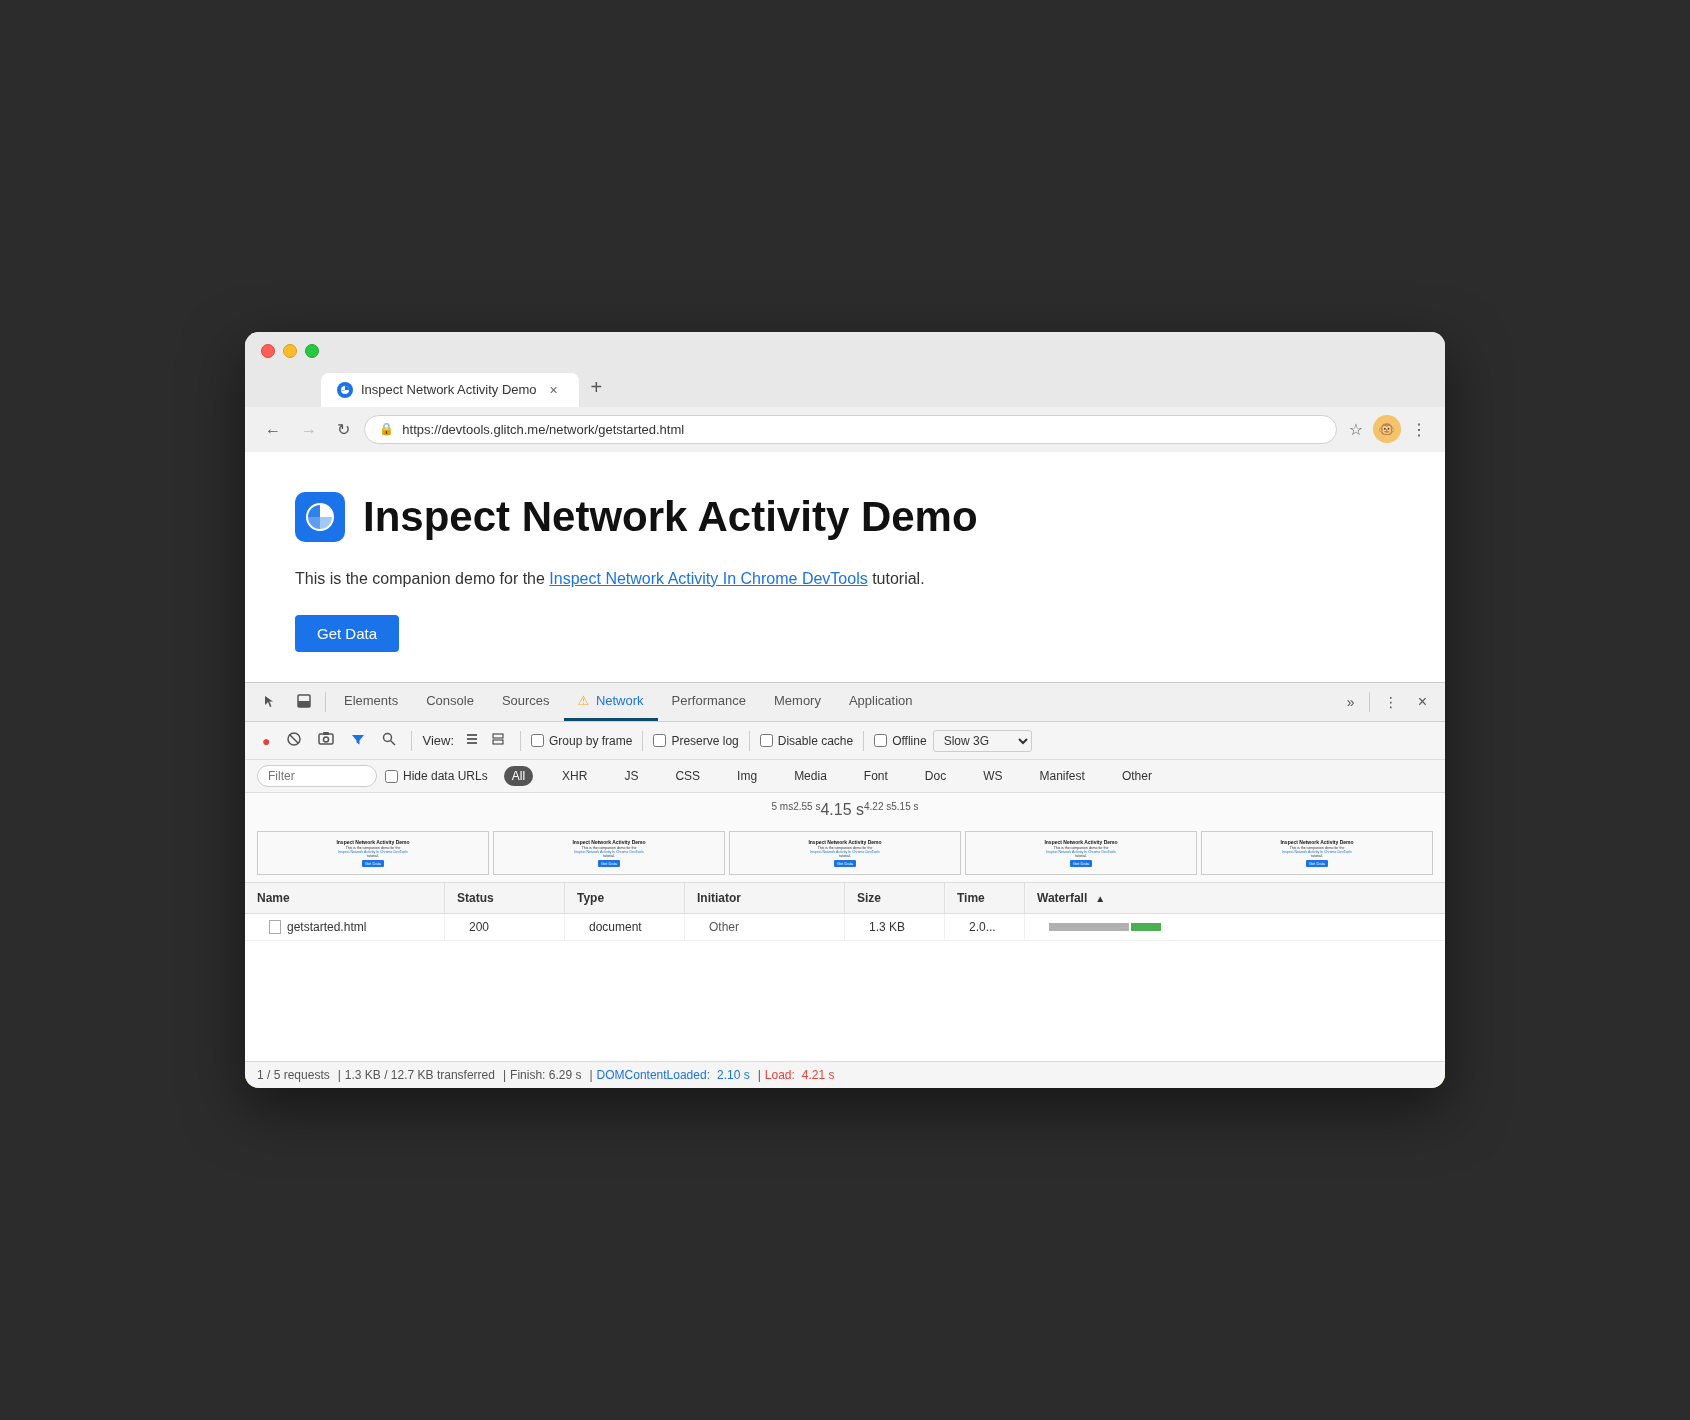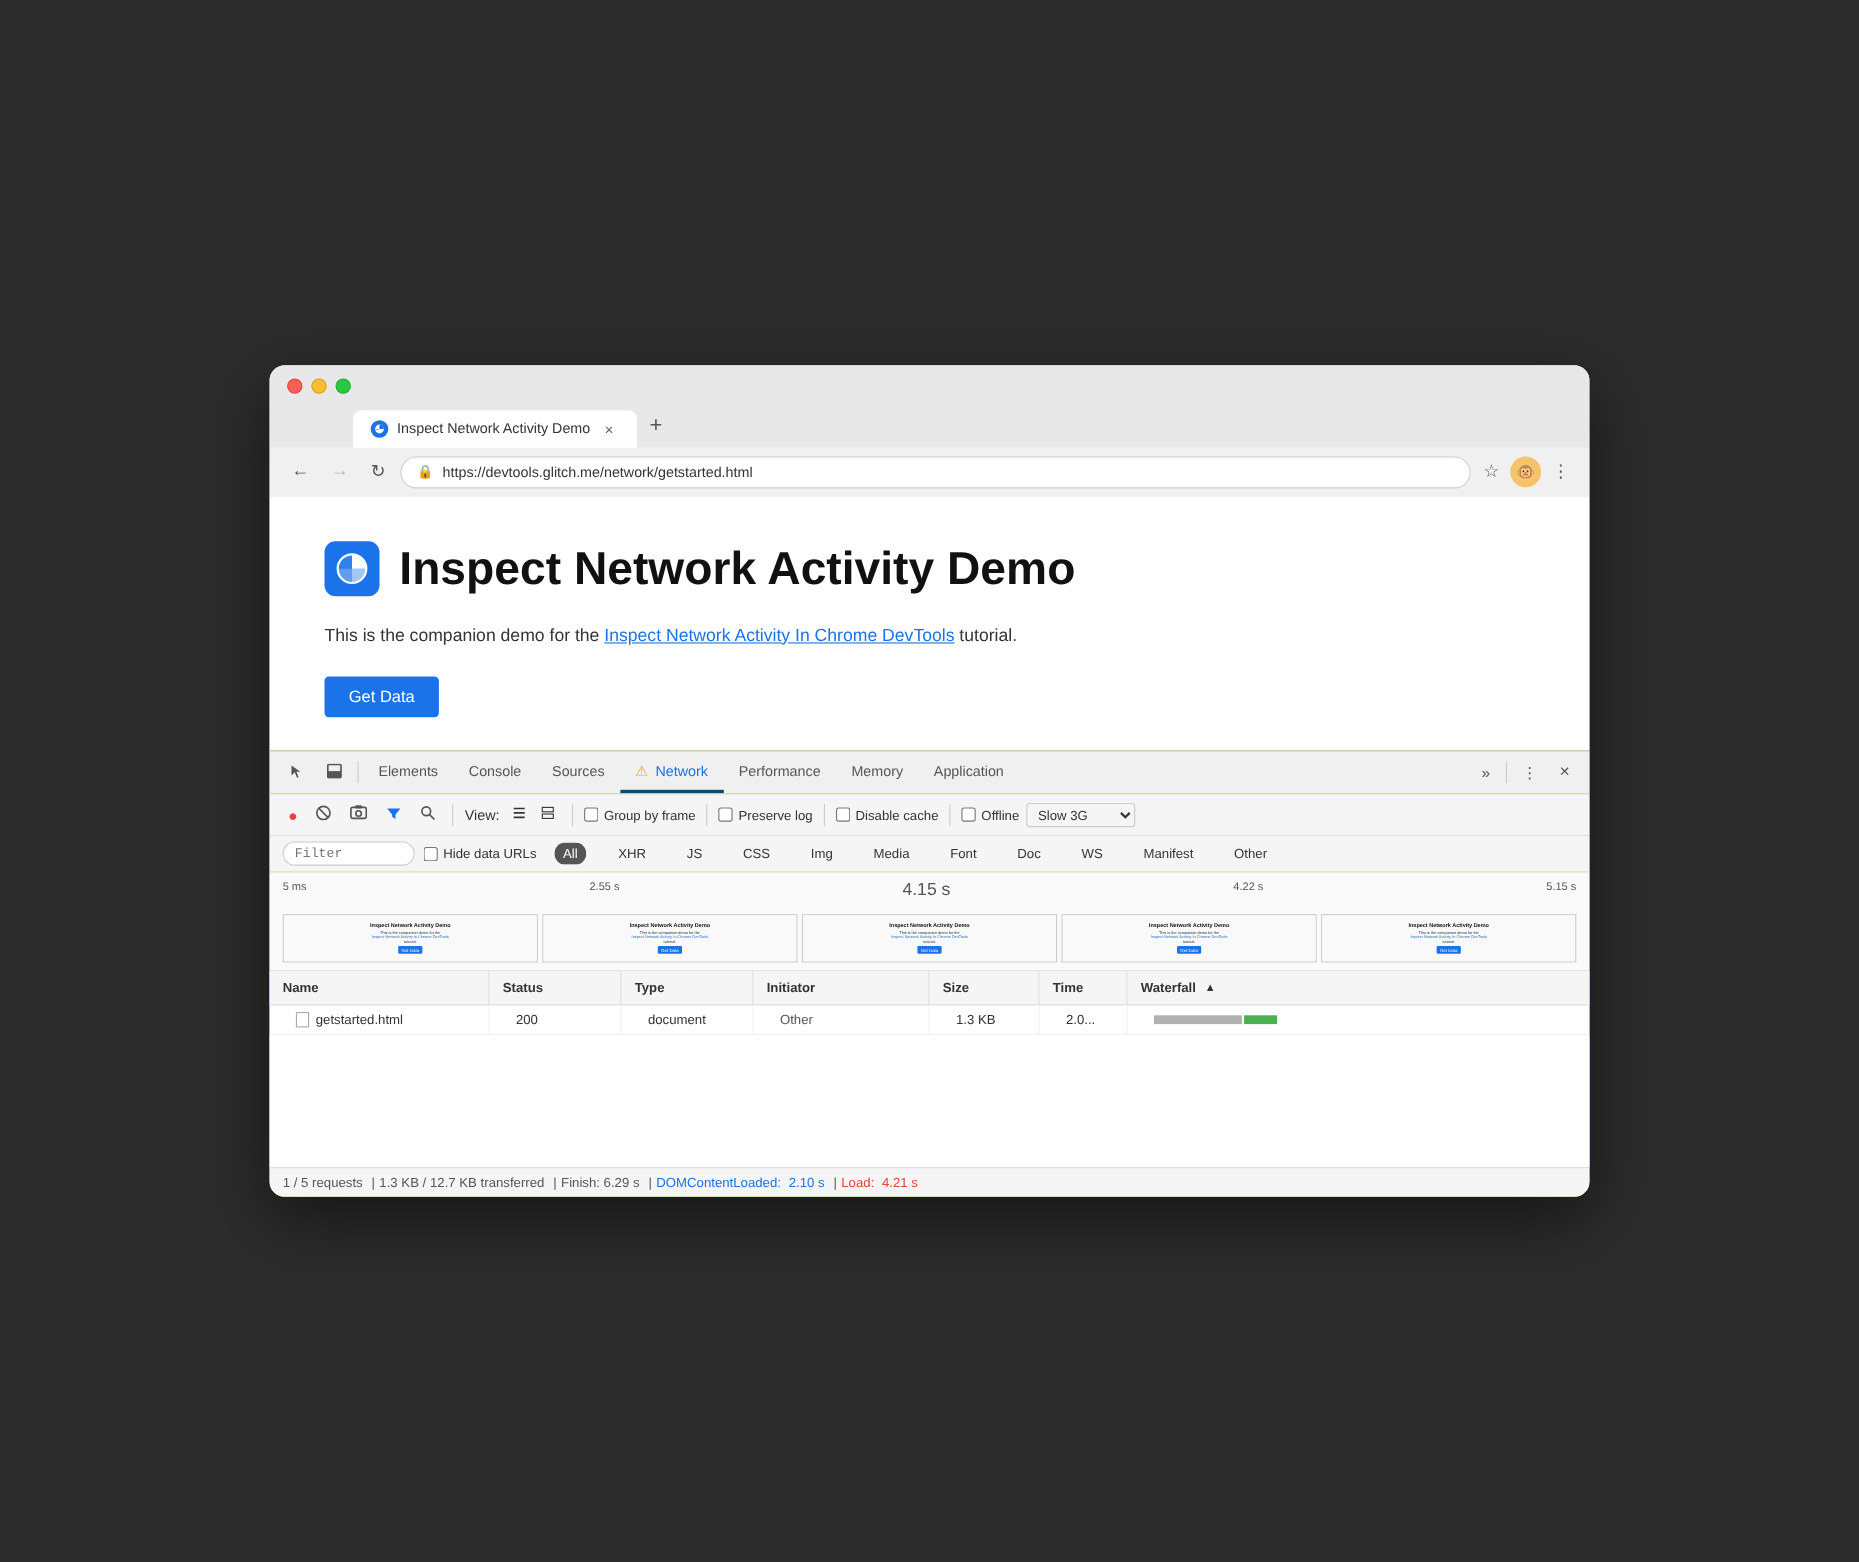--- a/index.html
+++ b/index.html
@@ -584,21 +584,21 @@
       </div>
       <select class="throttle-select">
         <option>Slow 3G</option>
         <option>Fast 3G</option>
         <option>No throttling</option>
       </select>
     </div>
 
     <div class="filter-bar">
       <div class="filter-input-wrap">
-        <input type="text" style="border: none; outline: none; background: transparent; font-size: 12px; width: 80px; font-family: Liberation Mono, monospace;" placeholder="Filter">
+        <input type="text" style="border: none; outline: none; background: transparent; font-size: 12px; width: 80px;" placeholder="Filter">
       </div>
       <div class="toolbar-checkbox-group">
         <input type="checkbox" id="hdu" style="">
         <label for="hdu">Hide data URLs</label>
       </div>
       <div class="filter-type-btns">
         <button class="filter-type-btn active">All</button>
         <button class="filter-type-btn">XHR</button>
         <button class="filter-type-btn">JS</button>
         <button class="filter-type-btn">CSS</button>
@@ -608,21 +608,21 @@
         <button class="filter-type-btn">Doc</button>
         <button class="filter-type-btn">WS</button>
         <button class="filter-type-btn">Manifest</button>
         <button class="filter-type-btn">Other</button>
       </div>
     </div>
 
     <div class="timeline-area" style="padding:8px 12px;height:90px;overflow:hidden;">
       <div style="width:100%;position:relative;">
 
-        <div style="display:flex;justify-content:space-between;width:100%;margin-bottom:12px;">
+        <div style="display:flex;justify-content:center;width:100%;margin-bottom:12px;">
           <span style="font-size:10px;color:#555;">5 ms</span>
           <span style="font-size:10px;color:#555;">2.55 s</span>
           <span style="font-size:16px;color:#555;">4.15 s</span>
           <span style="font-size:10px;color:#555;">4.22 s</span>
           <span style="font-size:10px;color:#555;">5.15 s</span>
         </div>
 
         <div style="display:flex;justify-content:space-between;width:100%;gap:4px;">
 
           <div class="timeline-thumb" style="flex:1;height:44px;">

